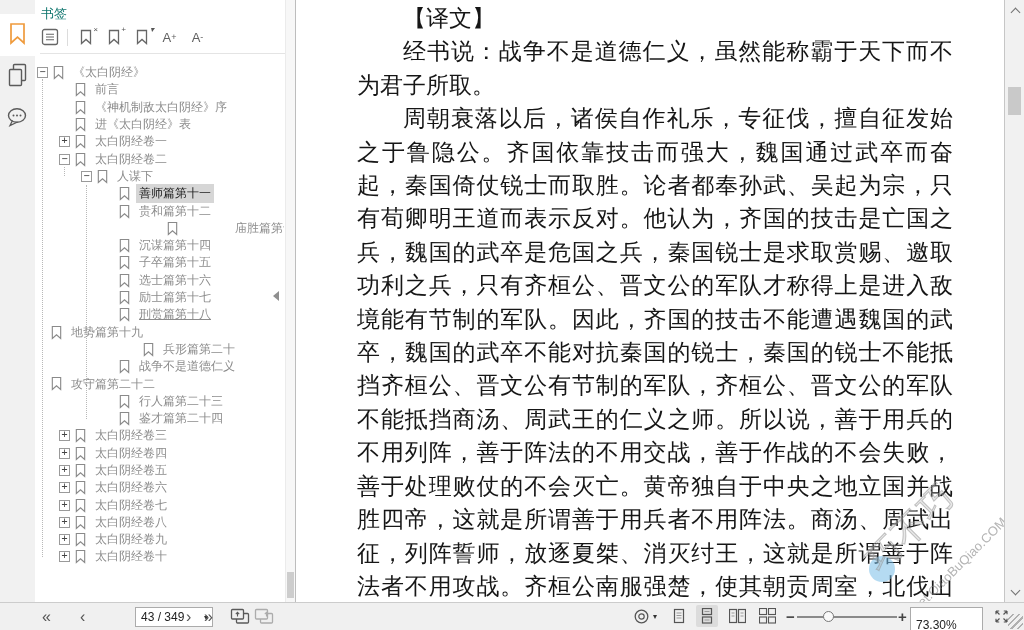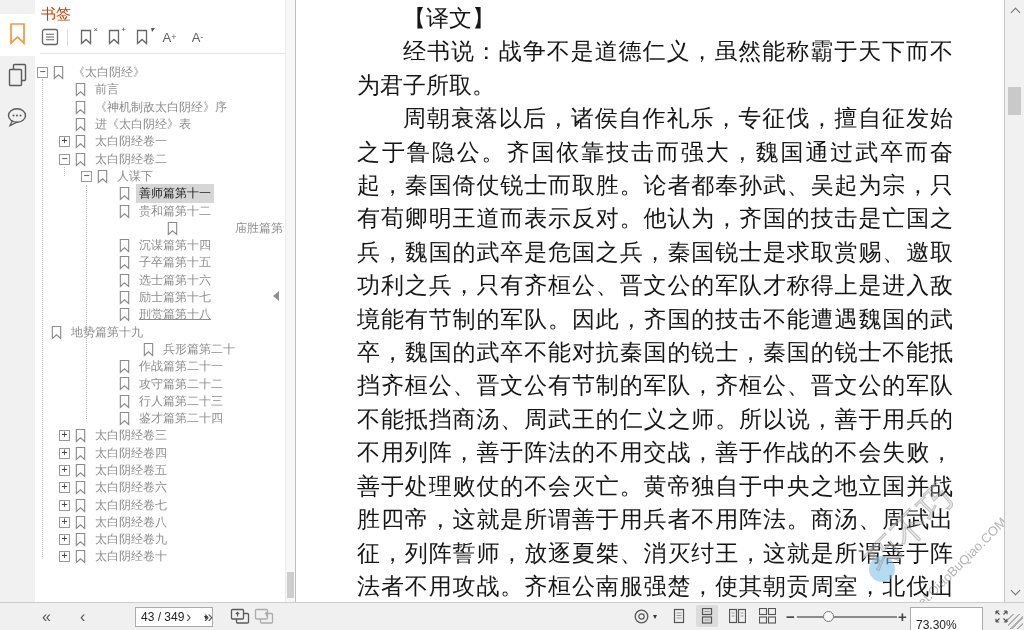--- a/index.html
+++ b/index.html
@@ -7,21 +7,21 @@
   body { position:relative; background:#fff; font-family:"Liberation Sans",sans-serif; color:#333; }
 
   
   .rail { position:absolute; left:0; top:0; width:35px; height:602px; background:#f1f1f1; }
   .rail-tab { width:35px; height:42px; display:flex; align-items:center; justify-content:center; }
   .rail-tab.active { background:#fff; }
   .rail-tab { cursor:pointer; }
 
   
   .panel { position:absolute; left:35px; top:0; width:261px; height:602px; background:#fff; border-right:1px solid #bdbdbd; }
-  .bm-title { position:absolute; left:6px; top:5px; font-size:15px; color:#c2410c; }
+  .bm-title { position:absolute; left:6px; top:5px; font-size:13px; color:#0f766e; }
   .bm-toolbar { position:absolute; left:4px; top:25px; height:24px; display:flex; align-items:center; gap:7px; }
   .tb-btn { position:relative; width:21px; height:21px; display:flex; align-items:center; justify-content:center; cursor:pointer; }
   .tb-sep { width:1px; height:17px; background:#dcdcdc; }
   .bm-badge { position:absolute; top:-1px; right:-2px; font-size:8px; color:#555; line-height:8px; }
   .a-btn { font-size:13px; color:#606060; font-family:"Liberation Sans",sans-serif; }
   .a-btn sup { font-size:9px; }
   .panel-divider { position:absolute; left:5px; right:8px; top:53px; height:1px; background:#e4e4e4; }
 
   
   .tree { position:absolute; left:0; top:64px; right:11px; bottom:4px; font-size:12px; color:#8c8c8c; overflow:hidden; }
@@ -304,23 +304,23 @@
         </span>
         <span class="tree-label">兵形篇第二十</span>
       </div>
       <div class="tree-row" style="padding-left: 68px;">
         <span class="expander empty"></span>
         <span class="bm-ic-wrap">
           <svg width="13" height="15" viewBox="0 0 14 16">
             <path d="M2.5 1.5h9v13L7 10.4l-4.5 4.1z" fill="none" stroke="#8a8a8a" stroke-width="1.2"></path>
           </svg>
         </span>
-        <span class="tree-label">作战篇第二十一</span>
-      </div>
-      <div class="tree-row" style="padding-left: 68px;">
+        <span class="tree-label">战争不是道德仁义</span>
+      </div>
+      <div class="tree-row" style="">
         <span class="expander empty"></span>
         <span class="bm-ic-wrap">
           <svg width="13" height="15" viewBox="0 0 14 16">
             <path d="M2.5 1.5h9v13L7 10.4l-4.5 4.1z" fill="none" stroke="#8a8a8a" stroke-width="1.2"></path>
           </svg>
         </span>
         <span class="tree-label">攻守篇第二十二</span>
       </div>
       <div class="tree-row" style="padding-left: 68px;">
         <span class="expander empty"></span>

